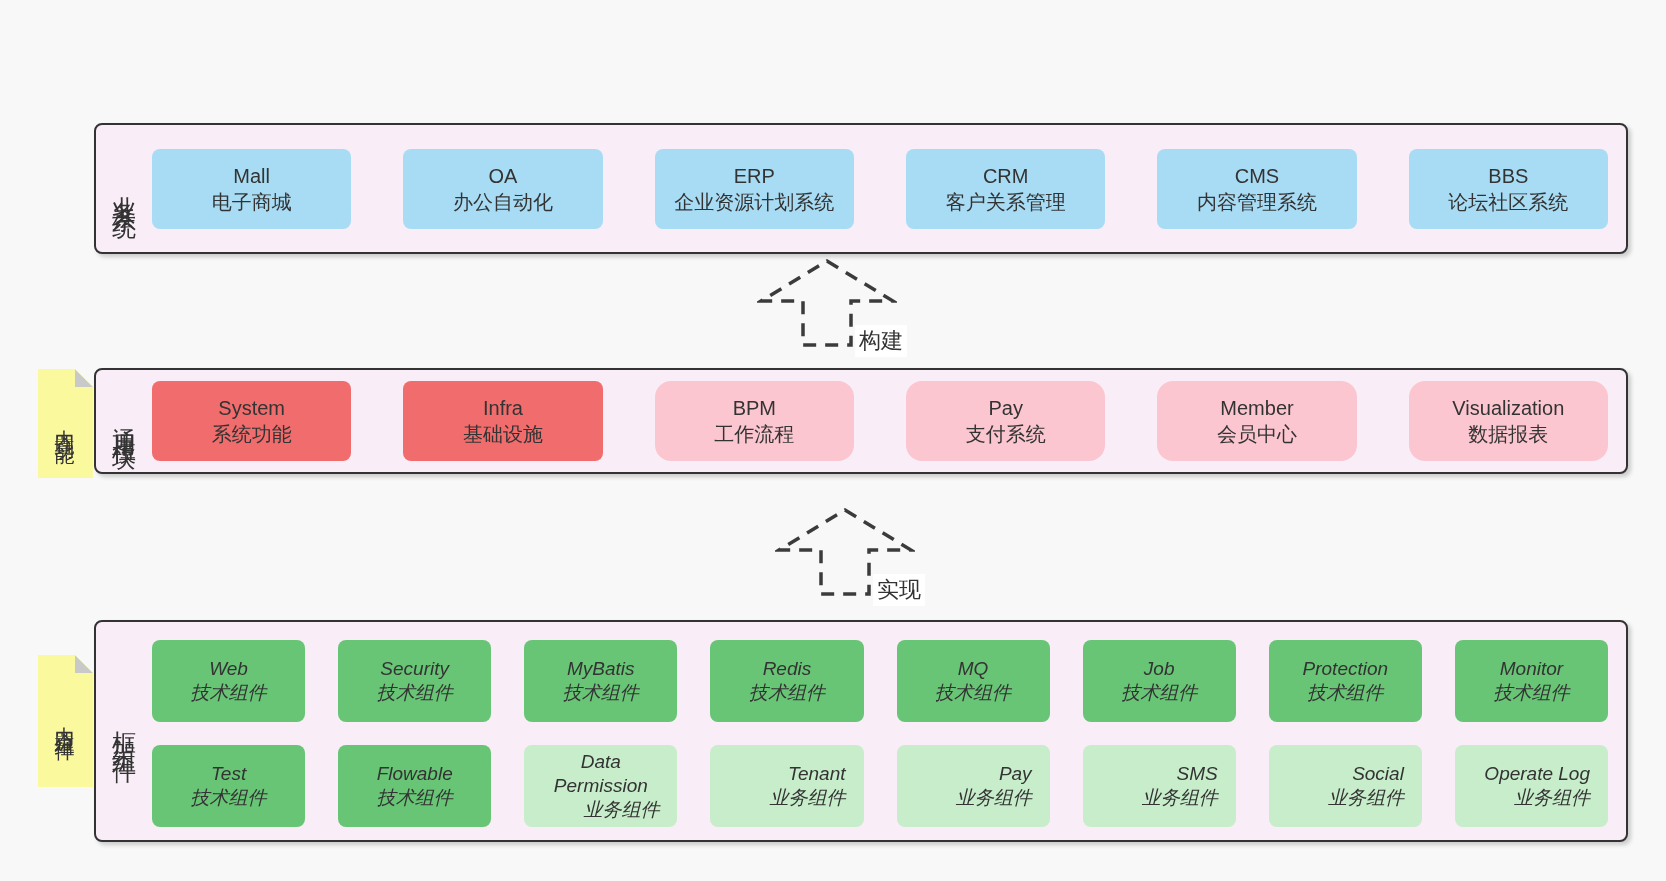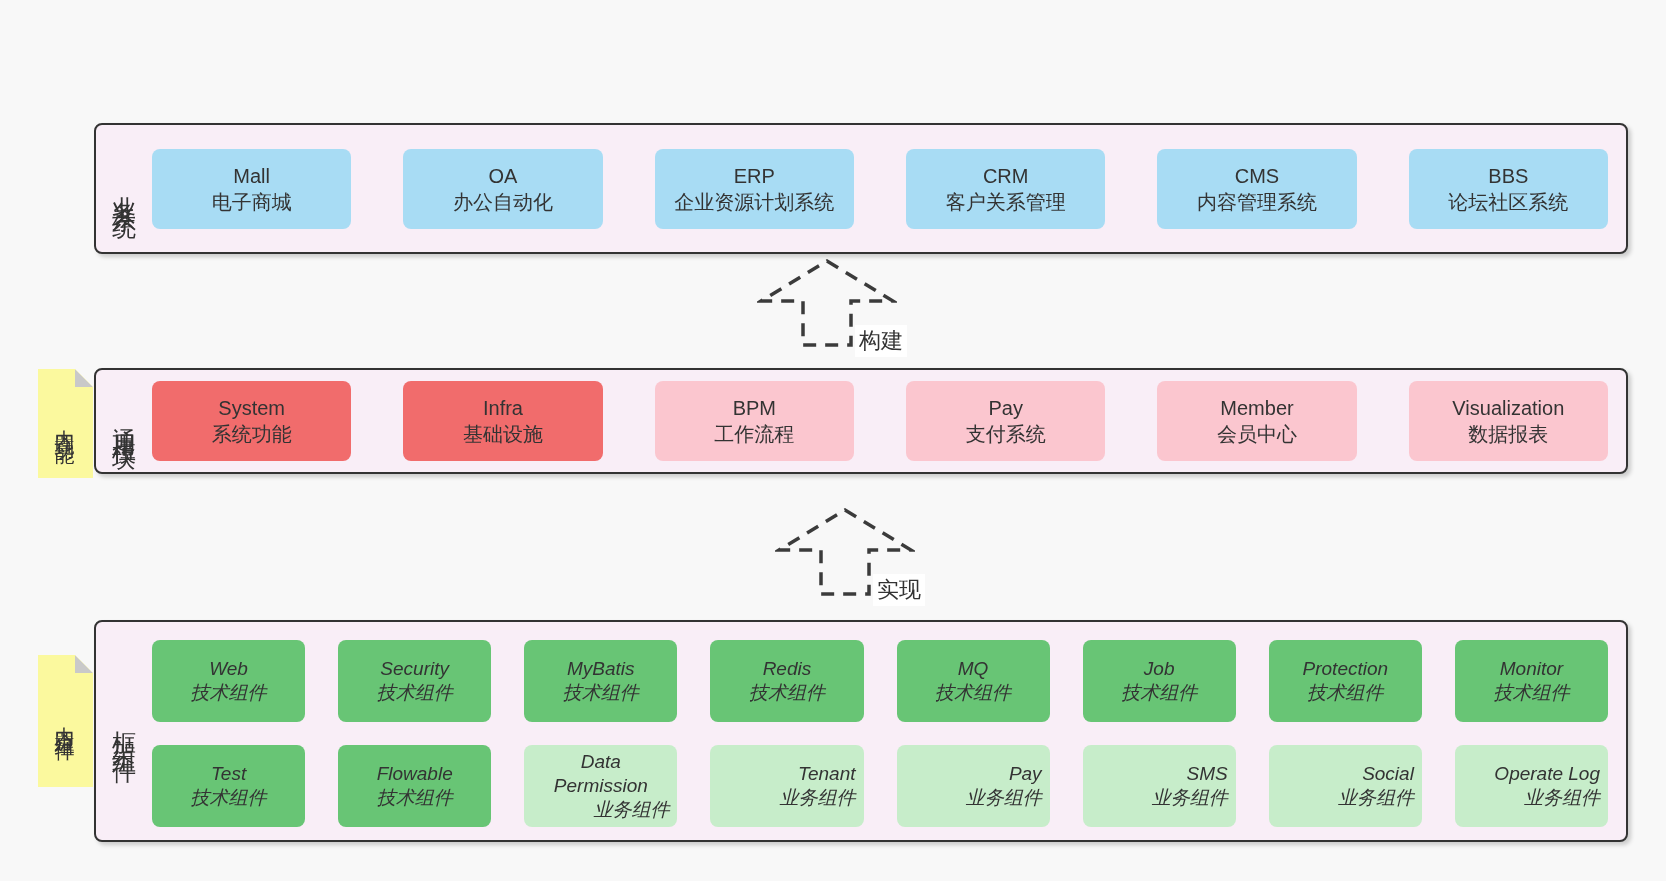--- a/index.html
+++ b/index.html
@@ -32,26 +32,26 @@
     flex:1;display:grid;grid-template-columns:repeat(6,1fr);gap:52px;
     align-items:center;padding-right:18px;
   }
   .boxes-8{
     flex:1;display:grid;grid-template-columns:repeat(8,1fr);
     gap:23px 33px;padding:18px 18px 17px 0;align-items:stretch;font-style:italic;
   }
   .box{
     min-height:80px;border-radius:8px;display:flex;flex-direction:column;
     align-items:center;justify-content:center;text-align:center;
-    font-size:20px;line-height:26px;padding:4px 8px;color:var(--text);
+    font-size:20px;line-height:26px;padding:4px 18px;color:var(--text);
   }
   .boxes-8 .box{min-height:82px;font-size:19px;line-height:24px;}
   .box[data-variant="blue"]{background:var(--blue);}
   .box[data-variant="red"]{background:var(--red);}
-  .box[data-variant="pink"]{background:var(--pink);}
+  .box[data-variant="pink"]{background:var(--pink);border-radius:16px;}
   .box[data-variant="green"]{background:var(--green);}
   .box[data-variant="lightgreen"]{background:var(--light-green);align-items:flex-end;}
   .tag{
     position:absolute;left:38px;width:55px;background:var(--tag-yellow);
     display:flex;align-items:center;justify-content:center;z-index:2;
     writing-mode:vertical-rl;text-orientation:upright;
     font-size:20px;letter-spacing:5px;color:var(--text);
     clip-path:polygon(0 0,calc(100% - 18px) 0,100% 18px,100% 100%,0 100%);
   }
   .tag::after{

